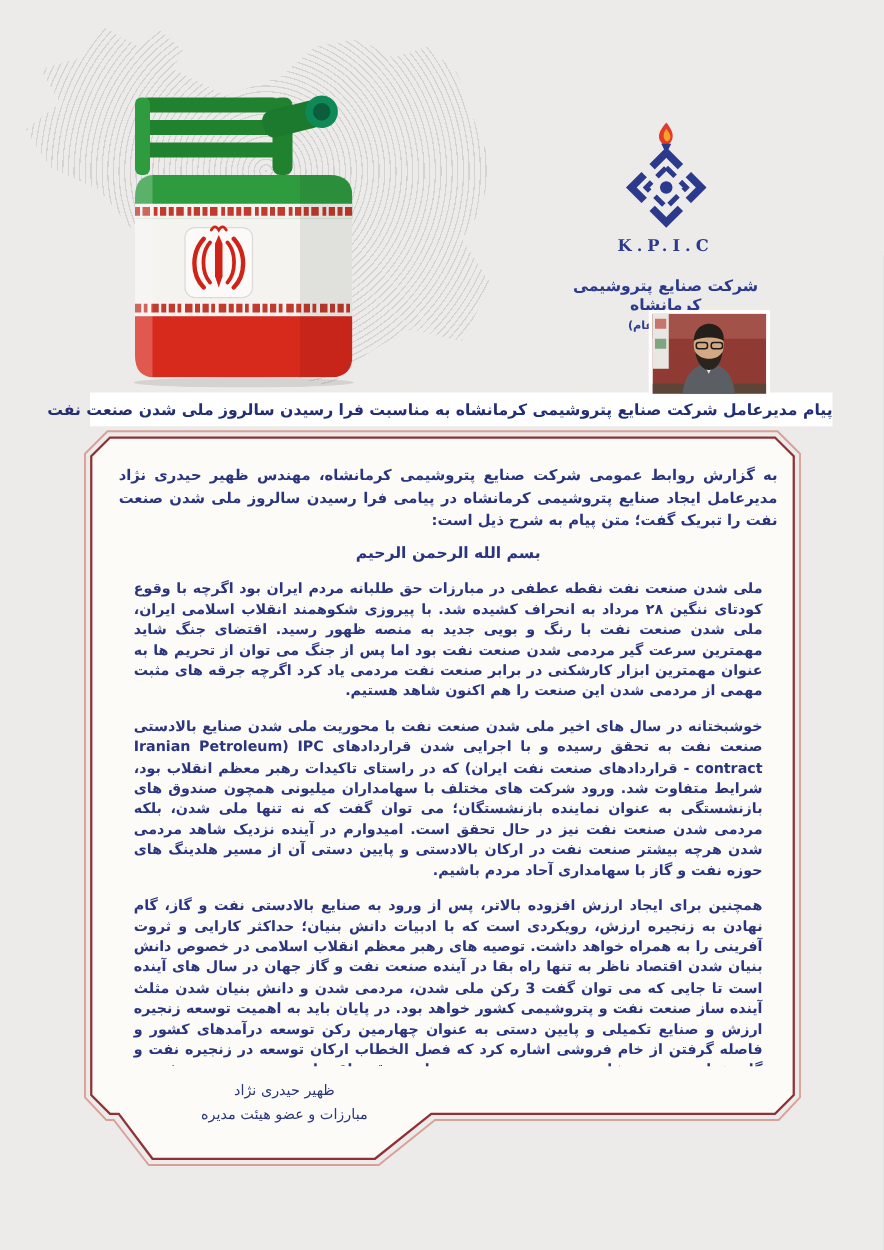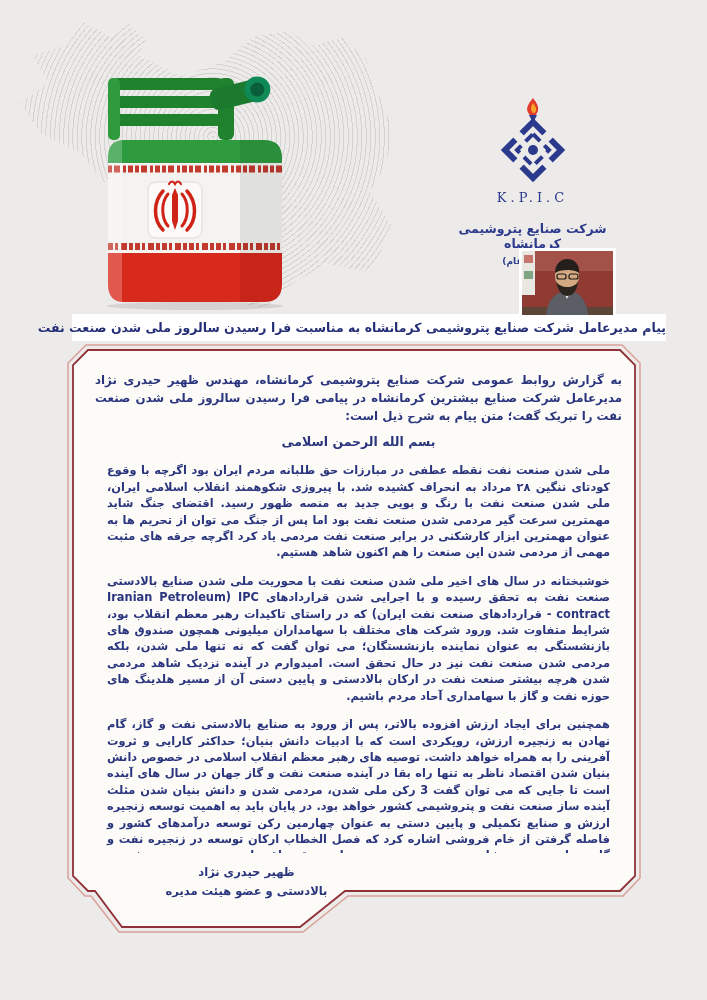--- a/index.html
+++ b/index.html
@@ -10,42 +10,42 @@
   }
   
   .iran-map{
     position:absolute;left:5px;top:10px;width:392px;height:302px;
     background:repeating-radial-gradient(circle at 53% 42%, #d0cfcd 0 1px, transparent 1px 4.5px);
     opacity:.85;
     clip-path:polygon(20% 4%,27% 9%,31% 4%,36% 10%,34% 15%,45% 22%,56% 17%,63% 9%,72% 7%,79% 12%,86% 9%,92% 16%,95% 27%,99% 40%,97% 52%,93% 60%,99% 72%,93% 87%,82% 84%,74% 90%,66% 99%,55% 95%,47% 87%,40% 78%,32% 70%,26% 58%,19% 47%,9% 41%,4% 31%,11% 24%,7% 15%,15% 12%);
   }
   
   .logo-block{position:absolute;left:440px;top:96px;width:185px;text-align:center;color:var(--logo-navy,#2b3a8c);}
-  .logo-acronym{font-family:"DejaVu Serif",serif;font-weight:normal;font-size:13px;letter-spacing:4px;margin-top:2px;}
+  .logo-acronym{font-family:"DejaVu Serif",serif;font-weight:bold;font-size:13px;letter-spacing:4px;margin-top:2px;}
   .logo-company{direction:rtl;font-weight:bold;font-size:12.5px;margin-top:16px;}
   .logo-sharetype{direction:rtl;font-size:9px;font-weight:bold;margin-top:5px;}
   
   .ceo-photo{position:absolute;left:519px;top:248px;width:97px;height:70px;background:#ffffff;
     box-sizing:border-box;padding:3px;z-index:4;}
   
   .headline-strip{position:absolute;left:72px;top:314px;width:594px;height:27px;
     background:var(--strip-bg,#ffffff);z-index:3;display:flex;align-items:center;justify-content:flex-end;}
   .headline-strip .txt{direction:rtl;font-weight:bold;font-size:12.5px;color:var(--headline-navy,#232e76);white-space:nowrap;}
   
   .frame-svg{position:absolute;left:0;top:0;z-index:2;pointer-events:none;}
   .frame-content{
     position:absolute;left:95px;top:371px;width:527px;height:482px;z-index:3;
     direction:rtl;text-align:justify;color:var(--navy,#2a357d);
     font-size:11.4px;line-height:16.4px;font-weight:bold;overflow:hidden;
   }
   .frame-content .intro{font-size:11.8px;line-height:18px;margin:0 0 9px 0;}
   .frame-content .basmala{text-align:center;font-size:12.5px;margin:0 0 12px 0;}
   .frame-content p.body{margin:12px;}
-  .signature{position:absolute;left:144px;top:863px;width:205px;z-index:4;text-align:center;
-    direction:rtl;color:var(--navy,#2a357d);font-weight:bold;font-size:11.5px;line-height:19px;}
+  .signature{position:absolute;left:125px;top:863px;width:205px;z-index:4;text-align:center;
+    direction:rtl;color:var(--navy,#2a357d);font-weight:normal;font-size:11.5px;line-height:19px;}
 </style>
 </head>
 <body>
 
 <div class="page">
 
   <div class="iran-map"></div>
 
   <svg style="position:absolute;left:100px;top:70px;z-index:1;" width="190" height="240" viewBox="0 0 190 240">
     <defs>
@@ -136,26 +136,26 @@
   <div class="headline-strip">
     <div class="txt">پیام مدیرعامل شرکت صنایع پتروشیمی کرمانشاه به مناسبت فرا رسیدن سالروز ملی شدن صنعت نفت</div>
   </div>
 
   <svg class="frame-svg" width="707" height="1000" viewBox="0 0 707 1000">
     <path d="M86,345 H622 L640,363 V878 L623,896 H348 L303,932 H119 L91,896 H85 L68,878 V363 Z" fill="none" style="stroke:var(--border-pink)" stroke-width="1.5"></path>
     <path d="M88,350 H620 L635,365 V876 L620,891 H345 L300,927 H122 L95,891 H88 L73,876 V365 Z" style="fill:var(--frame-bg);stroke:var(--border-red)" stroke-width="1.8"></path>
   </svg>
 
   <div class="frame-content">
-    <p class="intro">به گزارش روابط عمومی شرکت صنایع پتروشیمی کرمانشاه، مهندس ظهیر حیدری نژاد مدیرعامل شرکت صنایع بیشترین کرمانشاه در پیامی فرا رسیدن سالروز ملی شدن صنعت نفت را تبریک گفت؛ متن پیام به شرح ذیل است:</p>
-    <p class="basmala">بسم الله الرحمن اسلامی</p>
+    <p class="intro">به گزارش روابط عمومی شرکت صنایع پتروشیمی کرمانشاه، مهندس ظهیر حیدری نژاد مدیرعامل ایجاد صنایع پتروشیمی کرمانشاه در پیامی فرا رسیدن سالروز ملی شدن صنعت نفت را تبریک گفت؛ متن پیام به شرح ذیل است:</p>
+    <p class="basmala">بسم الله الرحمن الرحیم</p>
     <p class="body">ملی شدن صنعت نفت نقطه عطفی در مبارزات حق طلبانه مردم ایران بود اگرچه با وقوع کودتای ننگین ۲۸ مرداد به انحراف کشیده شد. با پیروزی شکوهمند انقلاب اسلامی ایران، ملی شدن صنعت نفت با رنگ و بویی جدید به منصه ظهور رسید. اقتضای جنگ شاید مهمترین سرعت گیر مردمی شدن صنعت نفت بود اما پس از جنگ می توان از تحریم ها به عنوان مهمترین ابزار کارشکنی در برابر صنعت نفت مردمی یاد کرد اگرچه جرقه های مثبت مهمی از مردمی شدن این صنعت را هم اکنون شاهد هستیم.</p>
     <p class="body">خوشبختانه در سال های اخیر ملی شدن صنعت نفت با محوریت ملی شدن صنایع بالادستی صنعت نفت به تحقق رسیده و با اجرایی شدن قراردادهای IPC (Iranian Petroleum contract - قراردادهای صنعت نفت ایران) که در راستای تاکیدات رهبر معظم انقلاب بود، شرایط متفاوت شد. ورود شرکت های مختلف با سهامداران میلیونی همچون صندوق های بازنشستگی به عنوان نماینده بازنشستگان؛ می توان گفت که نه تنها ملی شدن، بلکه مردمی شدن صنعت نفت نیز در حال تحقق است. امیدوارم در آینده نزدیک شاهد مردمی شدن هرچه بیشتر صنعت نفت در ارکان بالادستی و پایین دستی آن از مسیر هلدینگ های حوزه نفت و گاز با سهامداری آحاد مردم باشیم.</p>
     <p class="body">همچنین برای ایجاد ارزش افزوده بالاتر، پس از ورود به صنایع بالادستی نفت و گاز، گام نهادن به زنجیره ارزش، رویکردی است که با ادبیات دانش بنیان؛ حداکثر کارایی و ثروت آفرینی را به همراه خواهد داشت. توصیه های رهبر معظم انقلاب اسلامی در خصوص دانش بنیان شدن اقتصاد ناظر به تنها راه بقا در آینده صنعت نفت و گاز جهان در سال های آینده است تا جایی که می توان گفت 3 رکن ملی شدن، مردمی شدن و دانش بنیان شدن مثلث آینده ساز صنعت نفت و پتروشیمی کشور خواهد بود. در پایان باید به اهمیت توسعه زنجیره ارزش و صنایع تکمیلی و پایین دستی به عنوان چهارمین رکن توسعه درآمدهای کشور و فاصله گرفتن از خام فروشی اشاره کرد که فصل الخطاب ارکان توسعه در زنجیره نفت و گاز خواهد بود و شاید سریع ترین مسیر برای تحقق اقتصاد مردمی صنعت نفت و پتروشیمی محسوب شود زیرا بیشترین اشتغال زایی را در کل زنجیره به خود اختصاص داده و فضای جذابی برای حضور و سرمایه گذاری بخش خصوصی را به همراه داشته و دارد.</p>
 
   </div>
 
   <div class="signature">
     <div>ظهیر حیدری نژاد</div>
-    <div>بالادستی و عضو هیئت مدیره</div>
+    <div>مبارزات و عضو هیئت مدیره</div>
   </div>
 
 </div>
 
 </body></html>

